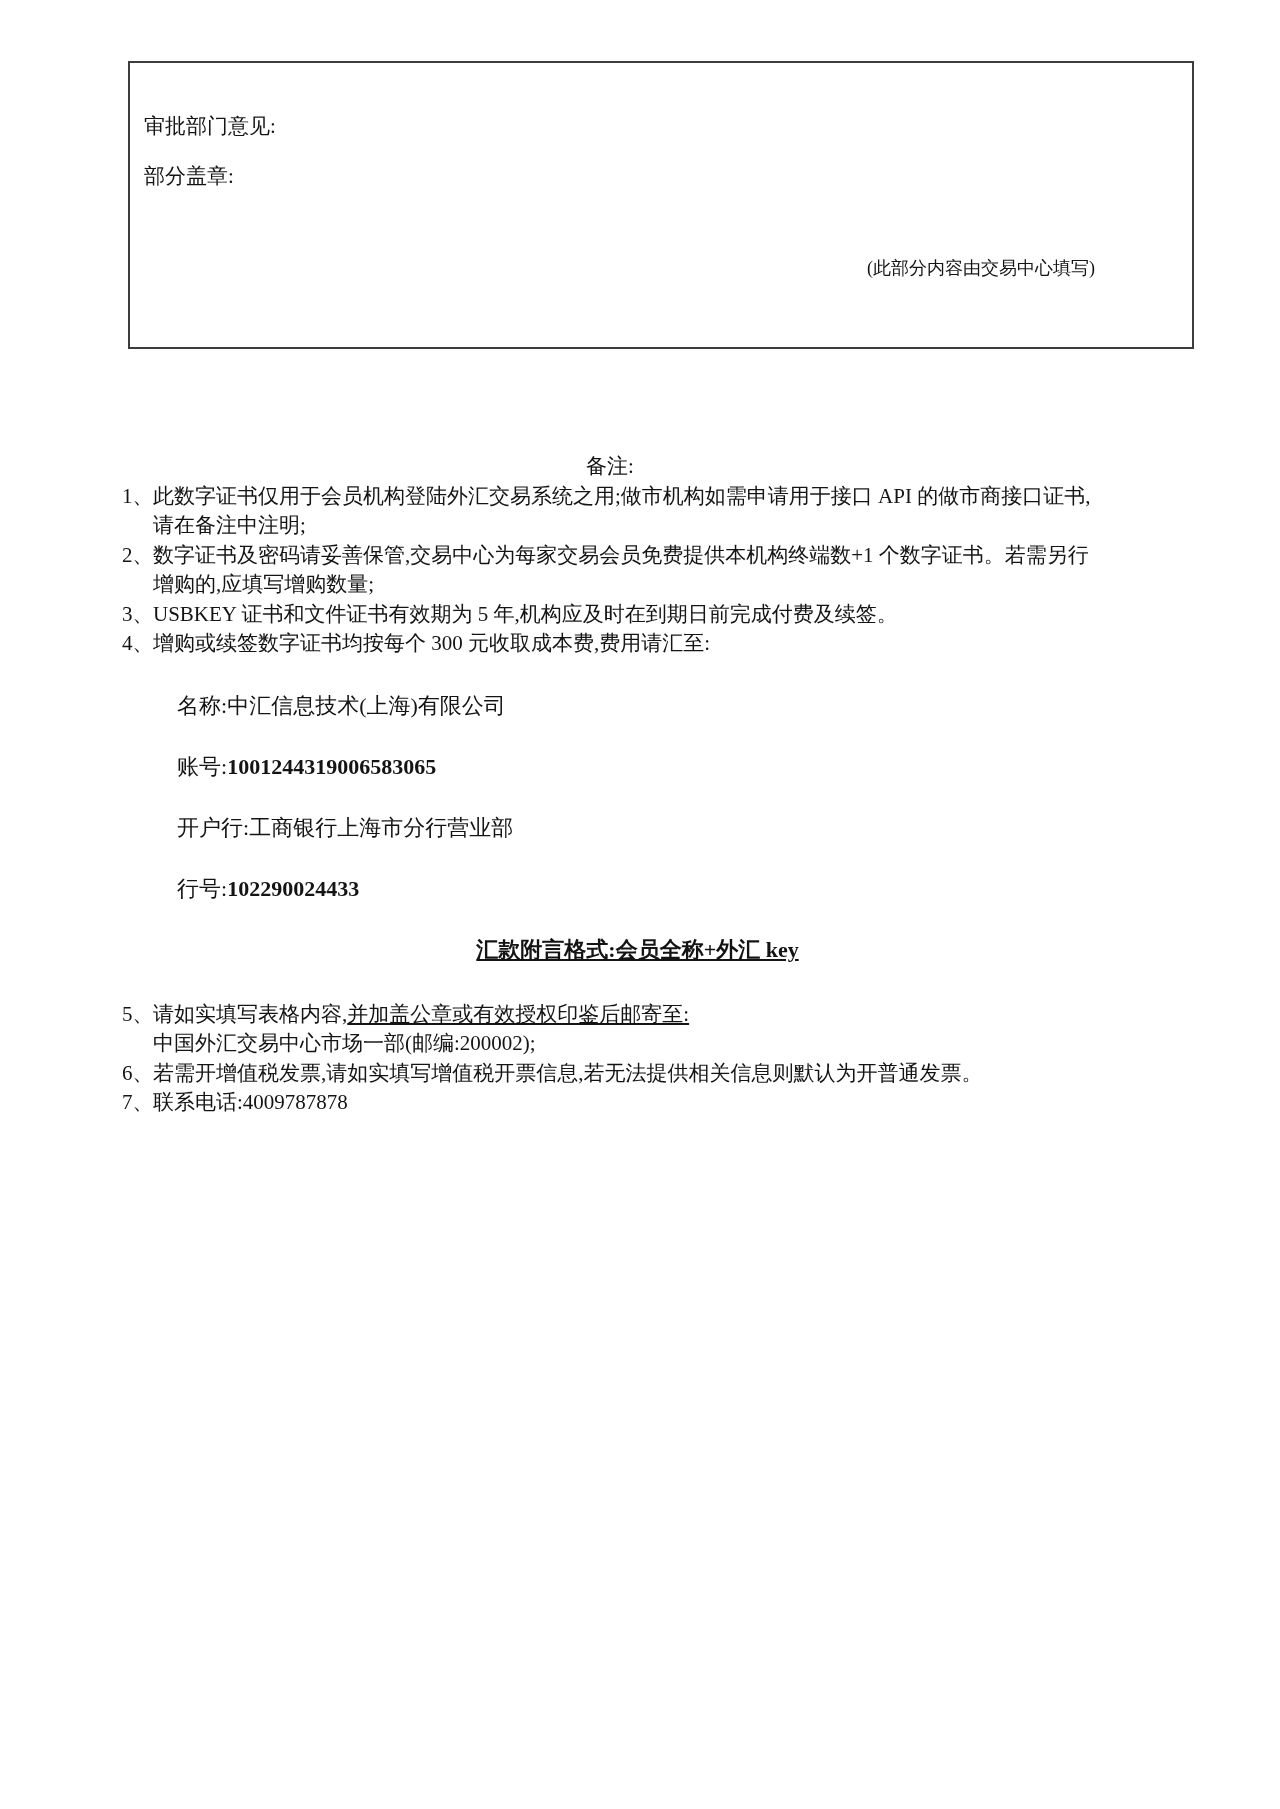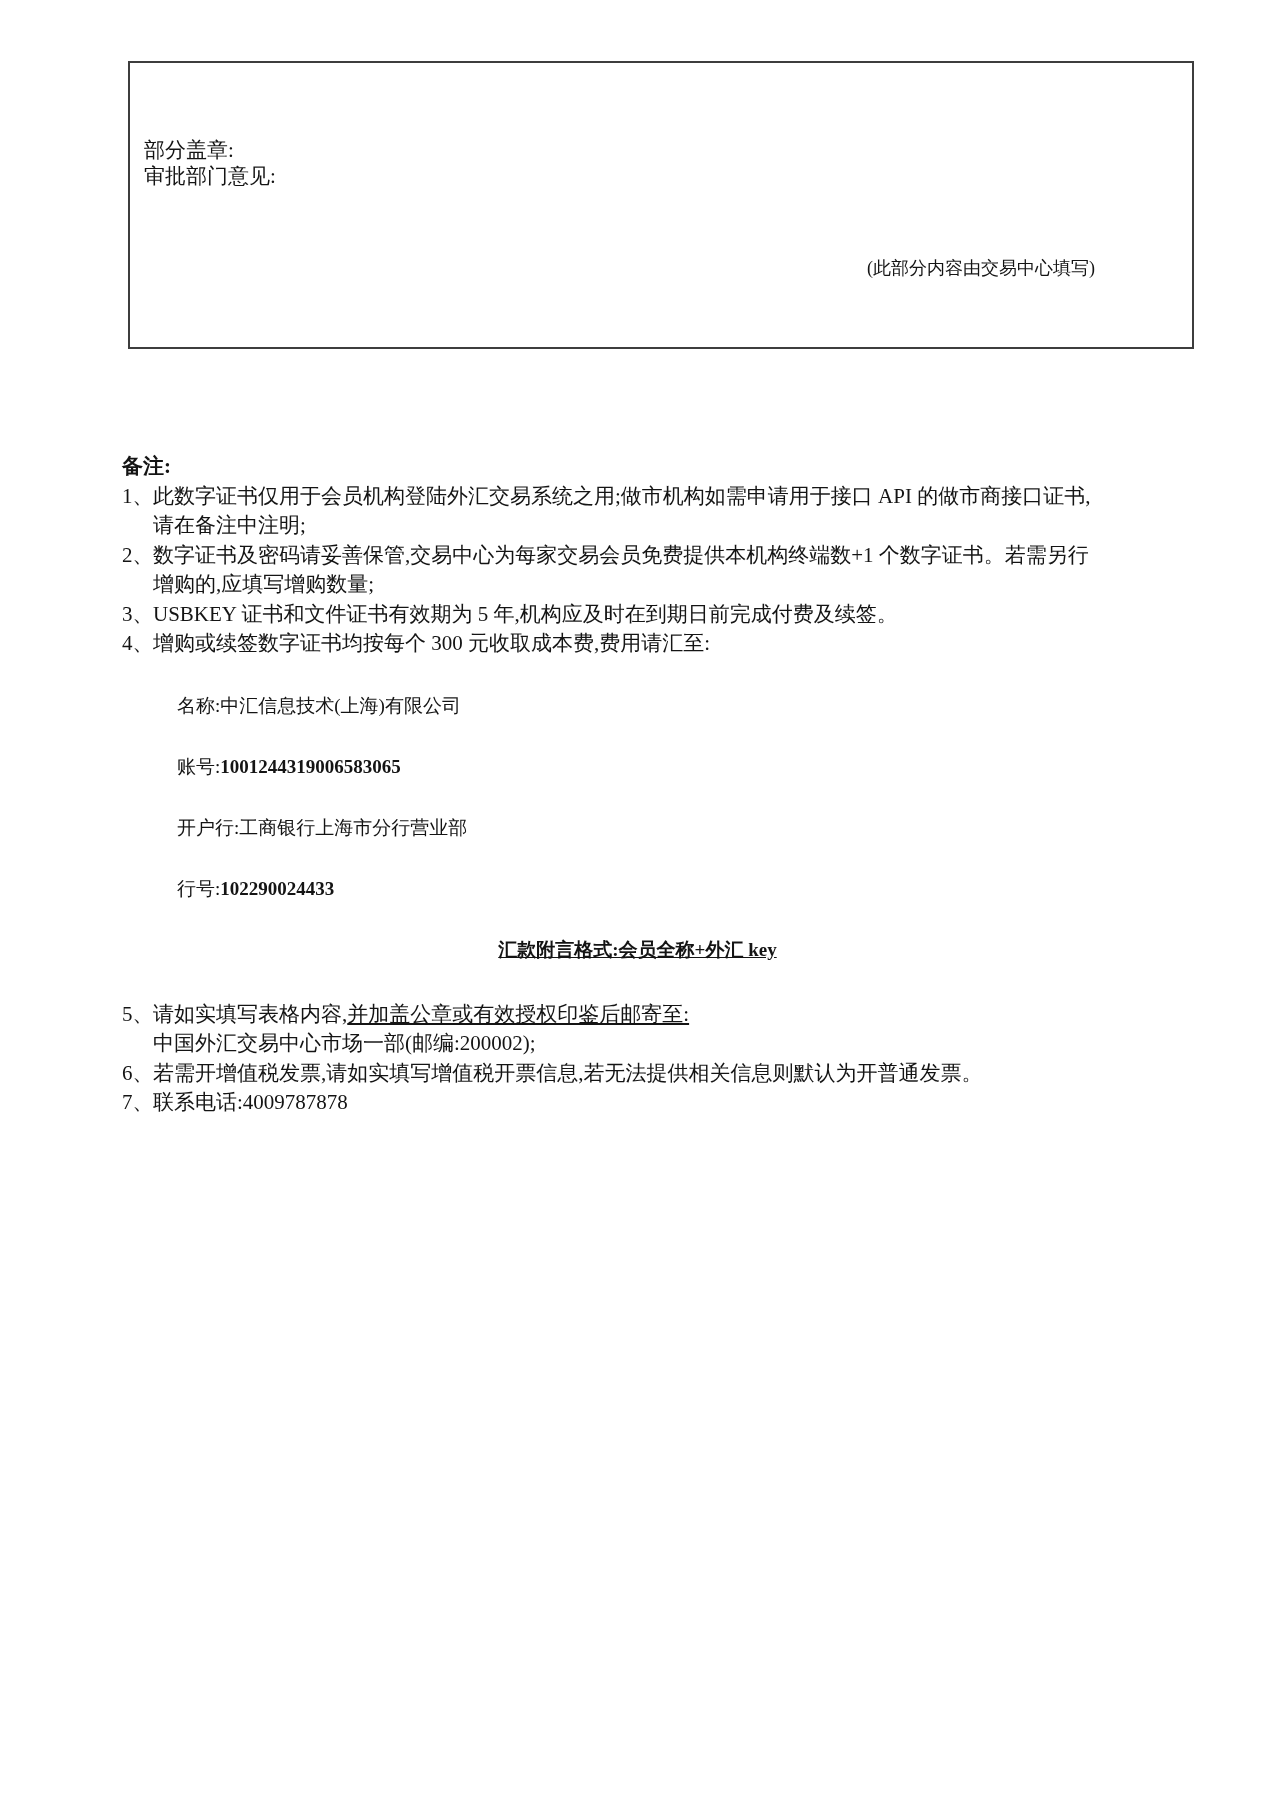--- a/index.html
+++ b/index.html
@@ -37,29 +37,29 @@
 
   
   .notes {
     position: absolute;
     left: 122px;
     top: 452px;
     width: 976px;
     font-size: 21px;
     line-height: 29.5px;
   }
-  .notes-title { font-weight: bold; }
+  .notes-title { font-weight: normal; text-align: center; }
   .note-item { display: flex; }
   .note-num { width: 31px; flex: none; }
   .note-text { flex: 1; }
   .u { text-decoration: underline; }
 
   
   .bank { margin: 34px 0 38px 55px; }
-  .bank-line { font-size: 19px; line-height: 25px; margin-bottom: 36px; white-space: nowrap; }
+  .bank-line { font-size: 22px; line-height: 25px; margin-bottom: 36px; white-space: nowrap; }
   .bank-line:last-child { margin-bottom: 0; text-align: center; }
   .bold { font-weight: bold; }
   .remit { font-weight: bold; text-decoration: underline; }
 
   
   .footer {
     position: absolute;
     left: 122px;
     top: 1728px;
     width: 1037px;
@@ -70,22 +70,22 @@
   }
   .footer-left { position: absolute; left: 18px; top: 15px; }
   .footer-right { position: absolute; left: 371px; top: 15px; }
 </style>
 </head>
 <body>
 
 <div class="page">
 
   <div class="approval-box">
+    <div class="box-line">审批部门意见:</div>
     <div class="box-line seal-line">部分盖章:</div>
-    <div class="box-line">审批部门意见:</div>
     <div class="fill-note">(此部分内容由交易中心填写)</div>
   </div>
 
   <div class="notes">
     <div class="notes-title">备注:</div>
 
     <div class="note-item">
       <span class="note-num">1、</span>
       <span class="note-text">此数字证书仅用于会员机构登陆外汇交易系统之用;做市机构如需申请用于接口 API 的做市商接口证书,请在备注中注明;</span>
     </div>

